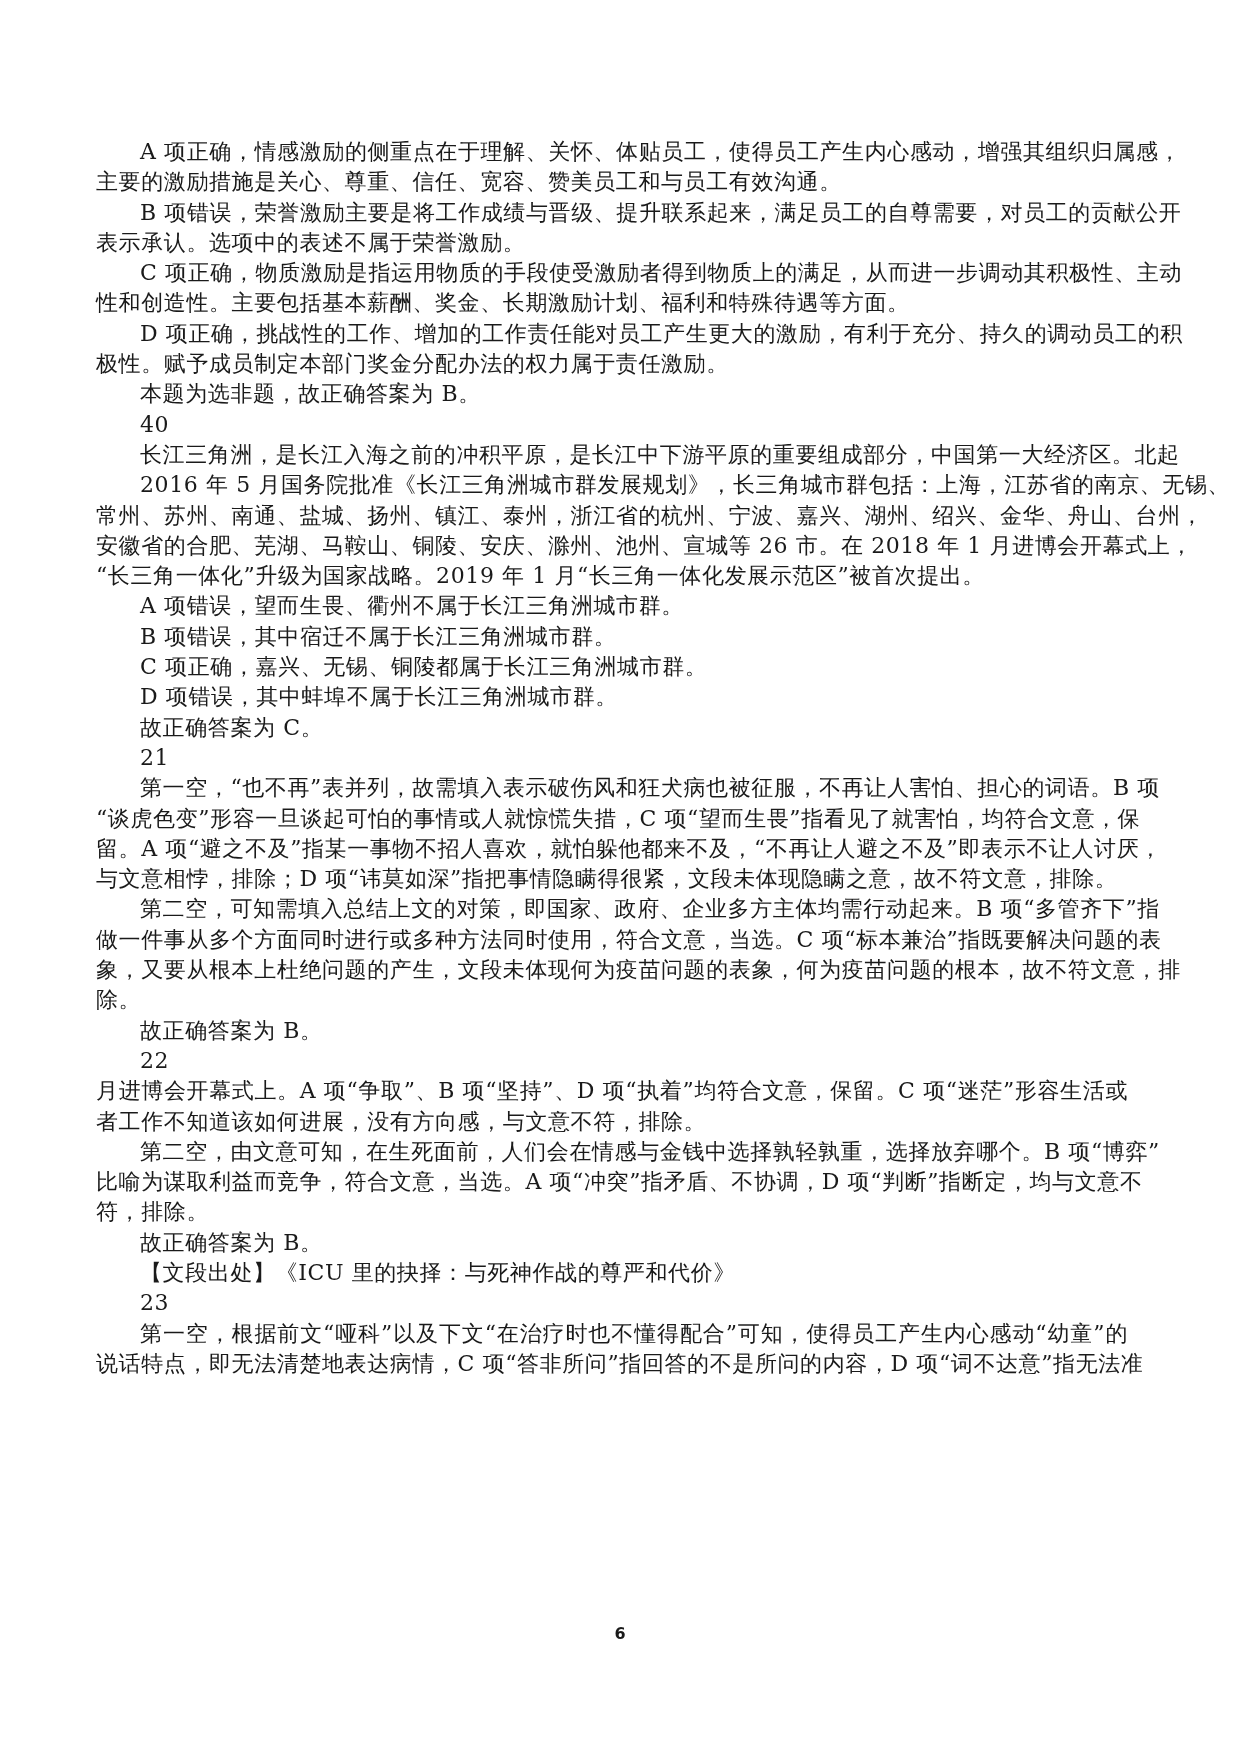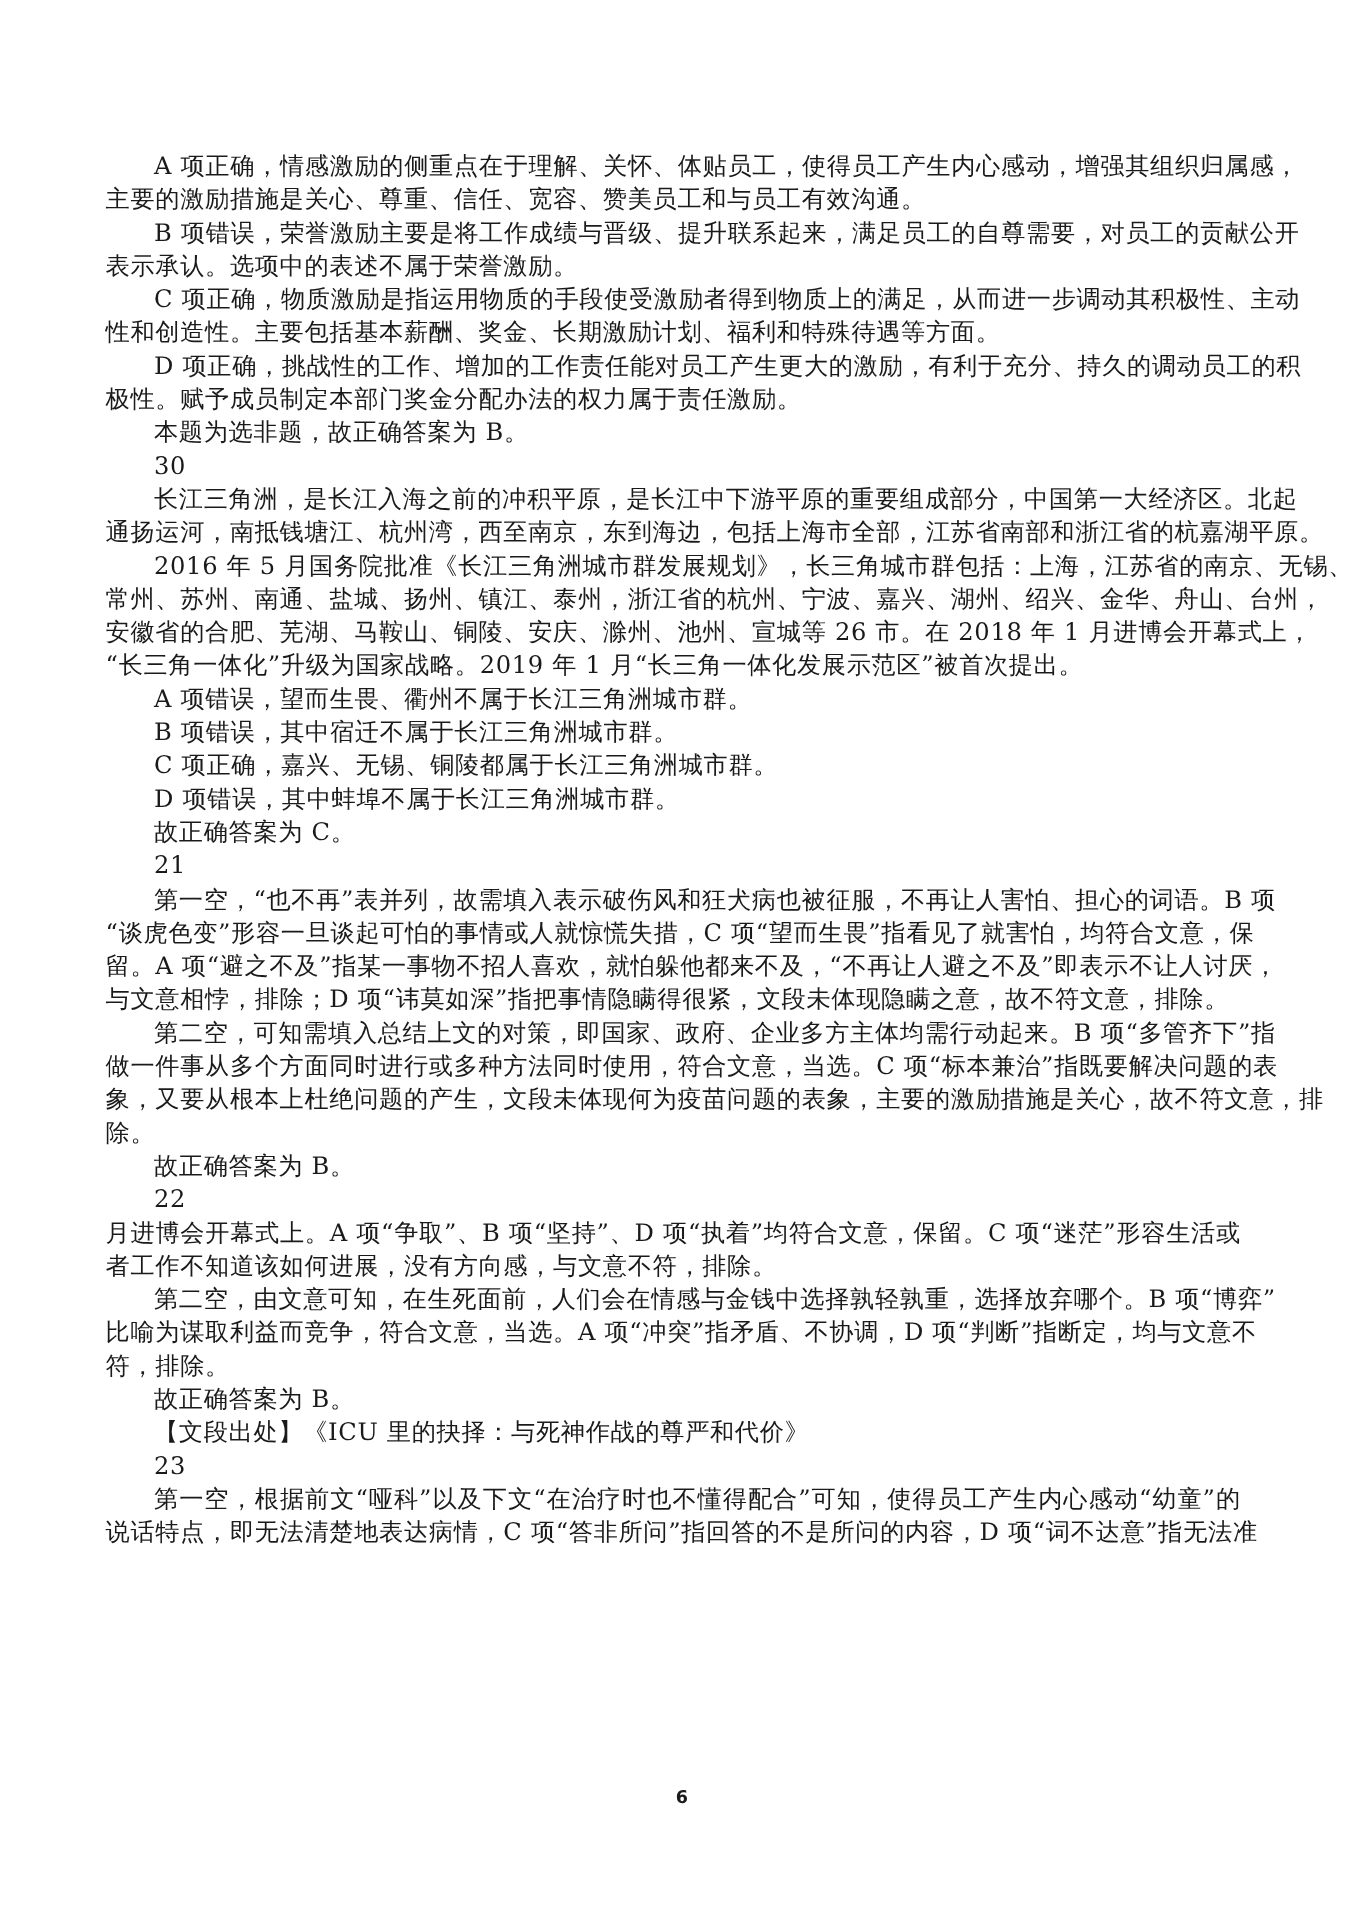--- a/index.html
+++ b/index.html
@@ -54,40 +54,39 @@
 <div class="page" id="doc">
     <div class="line indent justify">A 项正确，情感激励的侧重点在于理解、关怀、体贴员工，使得员工产生内心感动，增强其组织归属感，</div>
     <div class="line">主要的激励措施是关心、尊重、信任、宽容、赞美员工和与员工有效沟通。</div>
     <div class="line indent justify">B 项错误，荣誉激励主要是将工作成绩与晋级、提升联系起来，满足员工的自尊需要，对员工的贡献公开</div>
     <div class="line">表示承认。选项中的表述不属于荣誉激励。</div>
     <div class="line indent justify">C 项正确，物质激励是指运用物质的手段使受激励者得到物质上的满足，从而进一步调动其积极性、主动</div>
     <div class="line">性和创造性。主要包括基本薪酬、奖金、长期激励计划、福利和特殊待遇等方面。</div>
     <div class="line indent justify">D 项正确，挑战性的工作、增加的工作责任能对员工产生更大的激励，有利于充分、持久的调动员工的积</div>
     <div class="line">极性。赋予成员制定本部门奖金分配办法的权力属于责任激励。</div>
     <div class="line indent">本题为选非题，故正确答案为 B。</div>
-    <div class="line indent">30</div>
+    <div class="line indent">40</div>
     <div class="line indent justify">长江三角洲，是长江入海之前的冲积平原，是长江中下游平原的重要组成部分，中国第一大经济区。北起</div>
-    <div class="line justify">通扬运河，南抵钱塘江、杭州湾，西至南京，东到海边，包括上海市全部，江苏省南部和浙江省的杭嘉湖平原。</div>
     <div class="line indent justify">2016 年 5 月国务院批准《长江三角洲城市群发展规划》，长三角城市群包括：上海，江苏省的南京、无锡、</div>
     <div class="line justify">常州、苏州、南通、盐城、扬州、镇江、泰州，浙江省的杭州、宁波、嘉兴、湖州、绍兴、金华、舟山、台州，</div>
     <div class="line">安徽省的合肥、芜湖、马鞍山、铜陵、安庆、滁州、池州、宣城等 26 市。在 2018 年 1 月进博会开幕式上，</div>
     <div class="line">“长三角一体化”升级为国家战略。2019 年 1 月“长三角一体化发展示范区”被首次提出。</div>
     <div class="line indent">A 项错误，望而生畏、衢州不属于长江三角洲城市群。</div>
     <div class="line indent">B 项错误，其中宿迁不属于长江三角洲城市群。</div>
     <div class="line indent">C 项正确，嘉兴、无锡、铜陵都属于长江三角洲城市群。</div>
     <div class="line indent">D 项错误，其中蚌埠不属于长江三角洲城市群。</div>
     <div class="line indent">故正确答案为 C。</div>
     <div class="line indent">21</div>
     <div class="line indent justify">第一空，“也不再”表并列，故需填入表示破伤风和狂犬病也被征服，不再让人害怕、担心的词语。B 项</div>
     <div class="line justify">“谈虎色变”形容一旦谈起可怕的事情或人就惊慌失措，C 项“望而生畏”指看见了就害怕，均符合文意，保</div>
     <div class="line justify">留。A 项“避之不及”指某一事物不招人喜欢，就怕躲他都来不及，“不再让人避之不及”即表示不让人讨厌，</div>
     <div class="line">与文意相悖，排除；D 项“讳莫如深”指把事情隐瞒得很紧，文段未体现隐瞒之意，故不符文意，排除。</div>
     <div class="line indent justify">第二空，可知需填入总结上文的对策，即国家、政府、企业多方主体均需行动起来。B 项“多管齐下”指</div>
     <div class="line justify">做一件事从多个方面同时进行或多种方法同时使用，符合文意，当选。C 项“标本兼治”指既要解决问题的表</div>
-    <div class="line justify">象，又要从根本上杜绝问题的产生，文段未体现何为疫苗问题的表象，主要的激励措施是关心，故不符文意，排</div>
+    <div class="line justify">象，又要从根本上杜绝问题的产生，文段未体现何为疫苗问题的表象，何为疫苗问题的根本，故不符文意，排</div>
     <div class="line">除。</div>
     <div class="line indent">故正确答案为 B。</div>
     <div class="line indent">22</div>
     <div class="line justify">月进博会开幕式上。A 项“争取”、B 项“坚持”、D 项“执着”均符合文意，保留。C 项“迷茫”形容生活或</div>
     <div class="line">者工作不知道该如何进展，没有方向感，与文意不符，排除。</div>
     <div class="line indent justify">第二空，由文意可知，在生死面前，人们会在情感与金钱中选择孰轻孰重，选择放弃哪个。B 项“博弈”</div>
     <div class="line justify">比喻为谋取利益而竞争，符合文意，当选。A 项“冲突”指矛盾、不协调，D 项“判断”指断定，均与文意不</div>
     <div class="line">符，排除。</div>
     <div class="line indent">故正确答案为 B。</div>
     <div class="line indent">【文段出处】《ICU 里的抉择：与死神作战的尊严和代价》</div>

